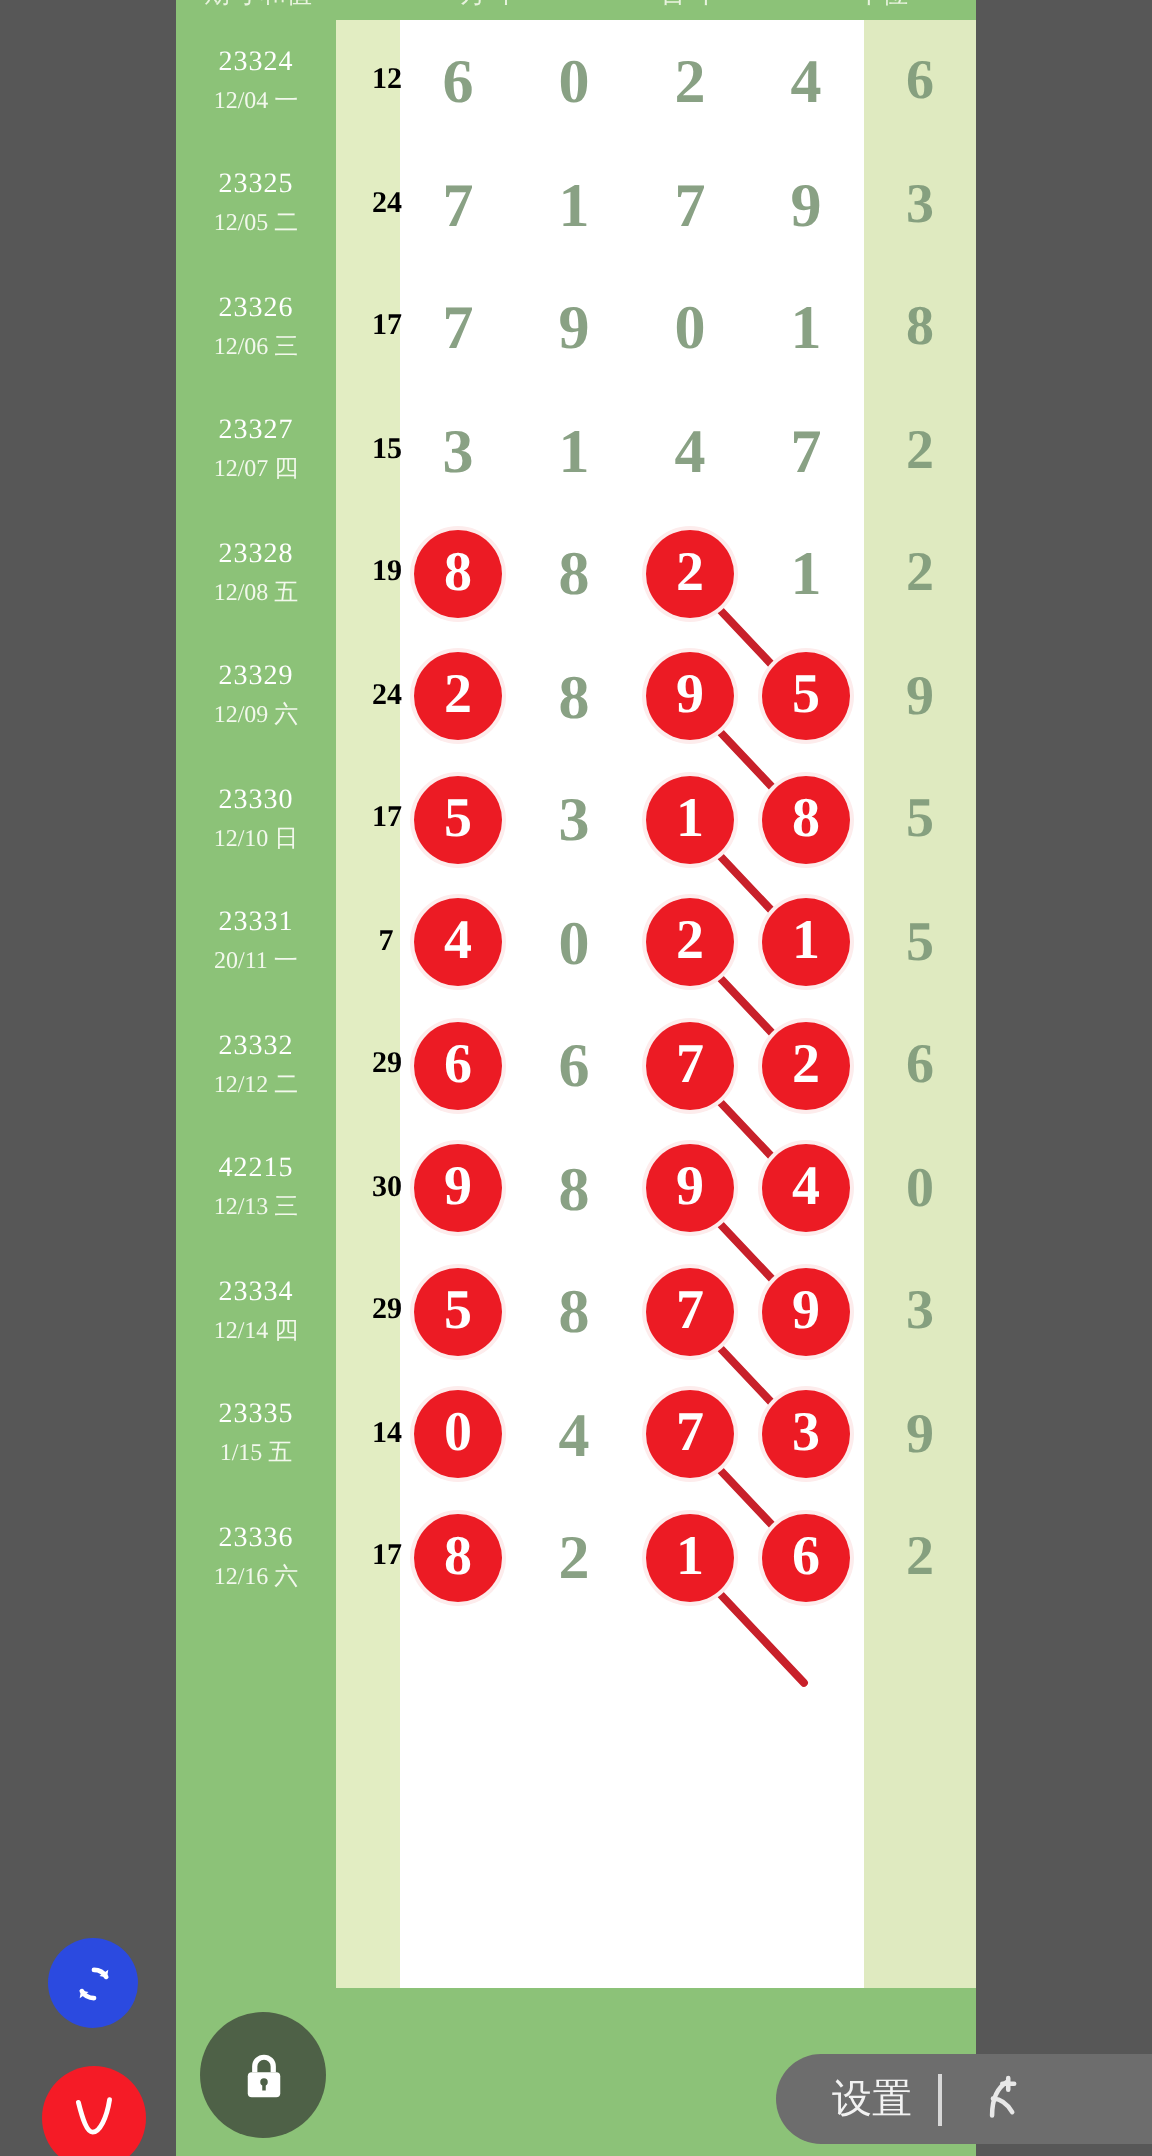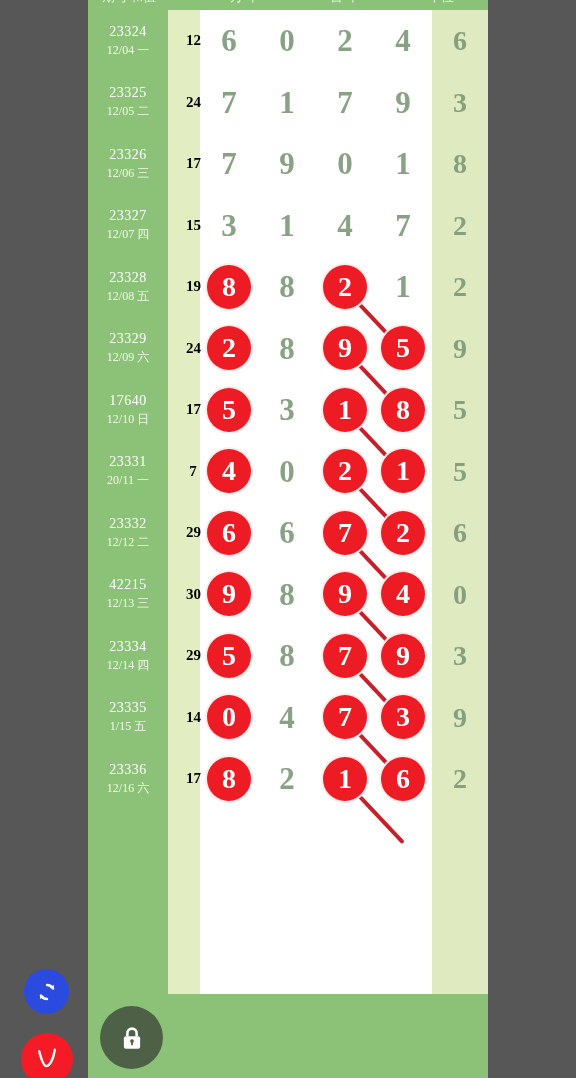--- a/index.html
+++ b/index.html
@@ -320,21 +320,21 @@
                 <div class="ball">5</div>
               </div>
             </td>
             <td class="c-last">
               <div class="last-num">9</div>
             </td>
           </tr>
           <tr class="row">
             <td class="c-issue">
               <div class="issue-box">
-                <div class="issue-no">17640</div>
+                <div class="issue-no">23330</div>
                 <div class="issue-dt">12/10 日</div>
               </div>
             </td>
             <td class="c-sum">
               <div class="sum-val">17</div>
             </td>
             <td class="c-num first">
               <div class="num-cell" id="cell-6-0">
                 <div class="ball">5</div>
               </div>
@@ -669,14 +669,23 @@
 
   <div class="fab" id="fab-lock">
     <svg width="30" height="30" viewBox="0 0 24 24">
       <rect x="5.5" y="10.5" width="13" height="10" rx="1.6" fill="#fff"></rect>
       <path d="M8.3 10.5V8.2a3.7 3.7 0 0 1 7.4 0v2.3" stroke="#fff" stroke-width="2.1" fill="none"></path>
       <circle cx="12" cy="14.4" r="1.5" fill="#4e6147"></circle>
       <rect x="11.3" y="14.4" width="1.4" height="3.4" fill="#4e6147"></rect>
     </svg>
   </div>
 
+  <div id="settings-pill">
+    <span>设置</span>
+    <span class="sep"></span>
+    <svg width="34" height="34" viewBox="0 0 24 24">
+      <path d="M14 5.5c-3.5 2-5.5 6-5.5 12" stroke="#e8e8e8" stroke-width="1.6" fill="none" stroke-linecap="round"></path>
+      <path d="M8.8 11.5c2.6.2 5.2 2 6.8 4.8" stroke="#e8e8e8" stroke-width="1.6" fill="none" stroke-linecap="round"></path>
+      <path d="M14.2 4.2v4.2M12.1 6.3h4.2" stroke="#e8e8e8" stroke-width="1.6" stroke-linecap="round"></path>
+    </svg>
+  </div>
 
 </div>
 
 </body></html>

